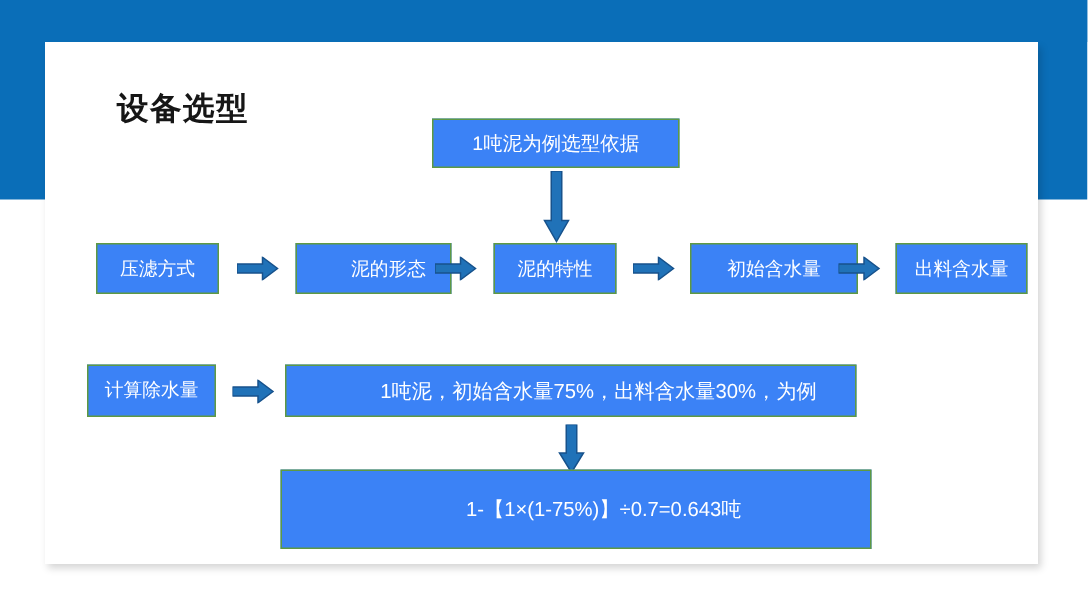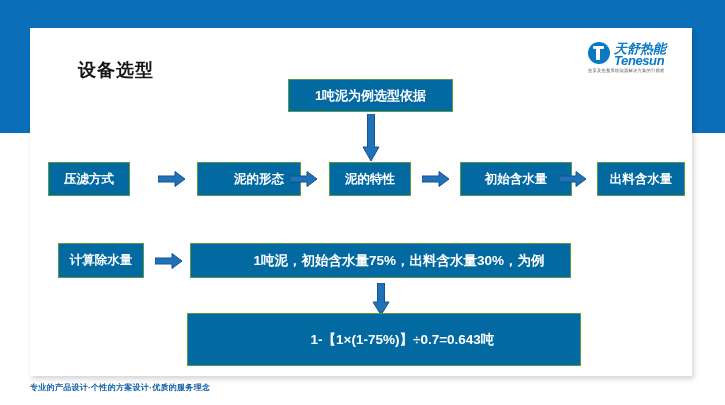--- a/index.html
+++ b/index.html
@@ -28,21 +28,21 @@
   
   .card{
     position:absolute;left:30px;top:28px;
     width:662px;height:348px;
     background:#ffffff;
     box-shadow:2px 3px 5px rgba(0,0,0,0.17);
   }
   
   .page-title{
     position:absolute;left:78px;top:58px;
-    font-size:18px;font-weight:bold;color:#161616;
+    font-size:21px;font-weight:bold;color:#161616;
     letter-spacing:1px;
     white-space:nowrap;
   }
   
   .logo{
     position:absolute;left:588px;top:40px;
     width:105px;height:36px;
   }
   .logo-mark{
     position:absolute;left:0;top:2px;width:22px;height:22px;
@@ -69,28 +69,27 @@
   }
   .logo-tag{
     position:absolute;left:0px;top:28px;
     font-size:4.3px;color:#5a5a5a;
     letter-spacing:0.2px;white-space:nowrap;
     transform:scale(1,1.05);transform-origin:left top;
   }
   
   .gbox{
     position:absolute;
-    background:#0369a1;
+    background:#3b82f6;
     border:1.2px solid #5e9943;
     color:#ffffff;
     display:flex;align-items:center;justify-content:center;
     text-align:center;
     box-sizing:border-box;
     white-space:nowrap;
-    font-weight:bold;
   }
   .gbox.sm{font-size:12.5px;}
   .gbox.md{font-size:13px;}
   .gbox.lg{font-size:13.5px;padding-left:37px;}
   
   .harrow{
     position:absolute;width:28px;height:16px;
   }
   .harrow svg, .varrow svg{display:block;}
   .varrow{
@@ -109,36 +108,30 @@
 <div id="slide">
 
   <div class="band-top"></div>
   <div class="band-left"></div>
   <div class="band-right"></div>
 
   <div class="card"></div>
 
   <div class="page-title">设备选型</div>
 
-  <div class="logo">
-    <div class="logo-mark"></div>
-    <div class="logo-cn">天舒热能</div>
-    <div class="logo-en">Tenesun</div>
-    <div class="logo-tag">热泵及热整系统能源解决方案的引领者</div>
-  </div>
 
   <div class="gbox md" style="left:288px;top:79px;width:165px;height:33px;">1吨泥为例选型依据</div>
 
   <div class="varrow" style="left:362px;top:114px;width:18px;height:48px;">
     <svg width="18" height="48" viewBox="0 0 18 48">
       <polygon points="5.5,0 12.5,0 12.5,33 17,33 9,47 1,33 5.5,33" fill="#2072b8" stroke="#17528c" stroke-width="1"></polygon>
     </svg>
   </div>
 
-  <div class="gbox sm" style="left:48px;top:162px;width:82px;height:34px;">压滤方式</div>
+  <div class="gbox sm" style="left:64px;top:162px;width:82px;height:34px;">压滤方式</div>
 
   <div class="harrow" style="left:158px;top:171px;">
     <svg width="28" height="16" viewBox="0 0 28 16">
       <polygon points="0,5 17,5 17,0.5 27,8 17,15.5 17,11 0,11" fill="#2072b8" stroke="#17528c" stroke-width="1"></polygon>
     </svg>
   </div>
 
   <div class="gbox sm" style="left:197px;top:162px;width:104px;height:34px;padding-left:20px;">泥的形态</div>
 
   <div class="harrow" style="left:290px;top:171px;">
@@ -176,15 +169,14 @@
   <div class="gbox lg" style="left:190px;top:243px;width:381px;height:35px;">1吨泥，初始含水量75%，出料含水量30%，为例</div>
 
   <div class="varrow" style="left:372px;top:283px;width:18px;height:33px;">
     <svg width="18" height="33" viewBox="0 0 18 33">
       <polygon points="5.5,0 12.5,0 12.5,19 17,19 9,32 1,19 5.5,19" fill="#2072b8" stroke="#17528c" stroke-width="1"></polygon>
     </svg>
   </div>
 
   <div class="gbox lg" style="left:187px;top:313px;width:394px;height:53px;">1-【1×(1-75%)】÷0.7=0.643吨</div>
 
-  <div class="footer">专业的产品设计·个性的方案设计·优质的服务理念</div>
 
 </div>
 
 </body></html>

